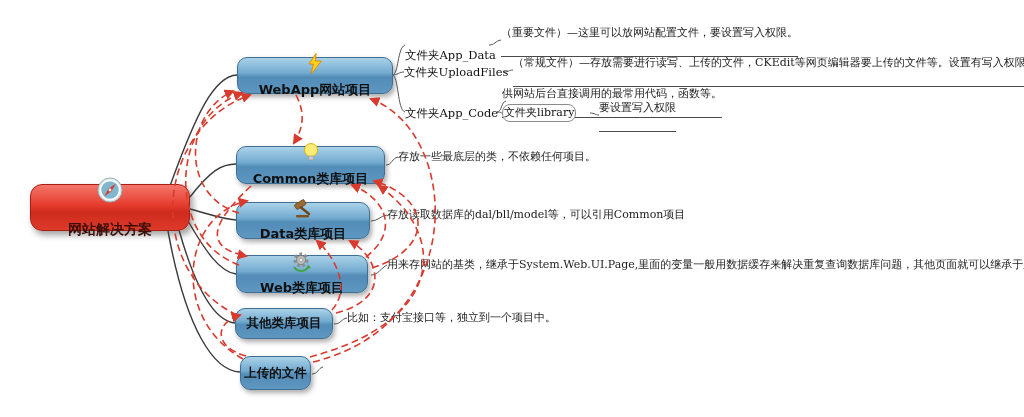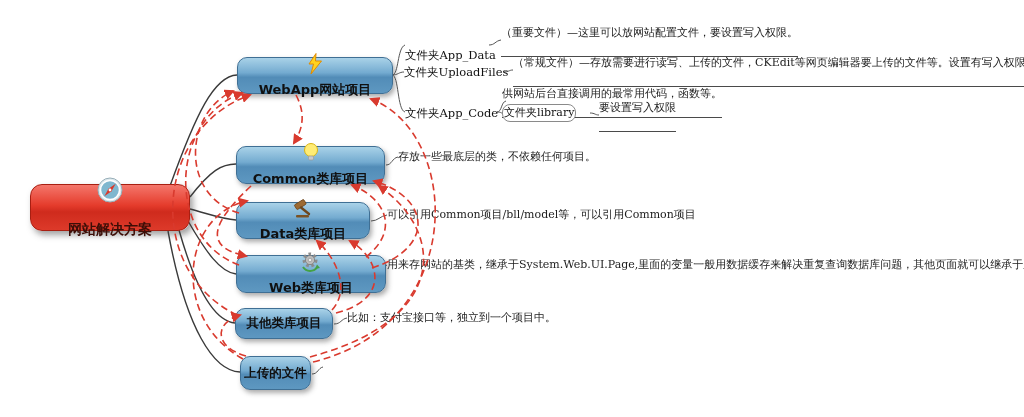--- a/index.html
+++ b/index.html
@@ -118,21 +118,21 @@
     <span class="icon">
       <svg width="20" height="20" viewBox="0 0 20 20">
         <rect x="2" y="3" width="11" height="5.5" rx="1" fill="#9c6a33" stroke="#6d471e" stroke-width="0.8" transform="rotate(-32 7 6)"></rect>
         <line x1="8" y1="8.5" x2="16" y2="15" stroke="#6d471e" stroke-width="2.4" stroke-linecap="round"></line>
         <rect x="3" y="16" width="13" height="2.4" rx="1" fill="#7a5224"></rect>
       </svg>
     </span>
     <span class="label">Data类库项目</span>
   </div>
 
-  <div class="topic main" style="left:236px;top:255px;width:150px;height:38px">
+  <div class="topic main" style="left:236px;top:255px;width:132px;height:38px">
     <span class="icon">
       <svg width="22" height="22" viewBox="0 0 22 22">
         <circle cx="10" cy="9" r="6" fill="none" stroke="#8c8c8c" stroke-width="3" stroke-dasharray="2.6 2.6"></circle>
         <circle cx="10" cy="9" r="4.6" fill="#bdbdbd" stroke="#777" stroke-width="0.8"></circle>
         <circle cx="10" cy="9" r="1.8" fill="#eee" stroke="#888" stroke-width="0.6"></circle>
         <path d="M3,16 A8.5 8.5 0 0 0 17 16.5" fill="none" stroke="#44a244" stroke-width="2"></path>
         <polygon points="17,13.5 20,17 15,18" fill="#44a244"></polygon>
       </svg>
     </span>
     <span class="label">Web类库项目</span>
@@ -151,17 +151,17 @@
 
   <div class="subtopic" style="left:404px;top:65px">文件夹UploadFiles</div>
   <div class="note underlined" style="left:513px;top:56px">（常规文件）—存放需要进行读写、上传的文件，CKEdit等网页编辑器要上传的文件等。设置有写入权限。</div>
 
   <div class="subtopic" style="left:405px;top:106px">文件夹App_Code</div>
   <div class="note underlined" style="left:502px;top:87px">供网站后台直接调用的最常用代码，函数等。</div>
   <div class="mini-box" style="left:502px;top:104px">文件夹library</div>
   <div class="note underlined" style="left:599px;top:101px">要设置写入权限</div>
 
   <div class="note" style="left:398px;top:150px">存放一些最底层的类，不依赖任何项目。</div>
-  <div class="note" style="left:387px;top:208px">可以引用Common项目/bll/model等，可以引用Common项目</div>
+  <div class="note" style="left:387px;top:208px">存放读取数据库的dal/bll/model等，可以引用Common项目</div>
   <div class="note" style="left:387px;top:258px">用来存网站的基类，继承于System.Web.UI.Page,里面的变量一般用数据缓存来解决重复查询数据库问题，其他页面就可以继承于此类。</div>
   <div class="note" style="left:347px;top:311px">比如：支付宝接口等，独立到一个项目中。</div>
 
 </div>
 
 </body></html>

